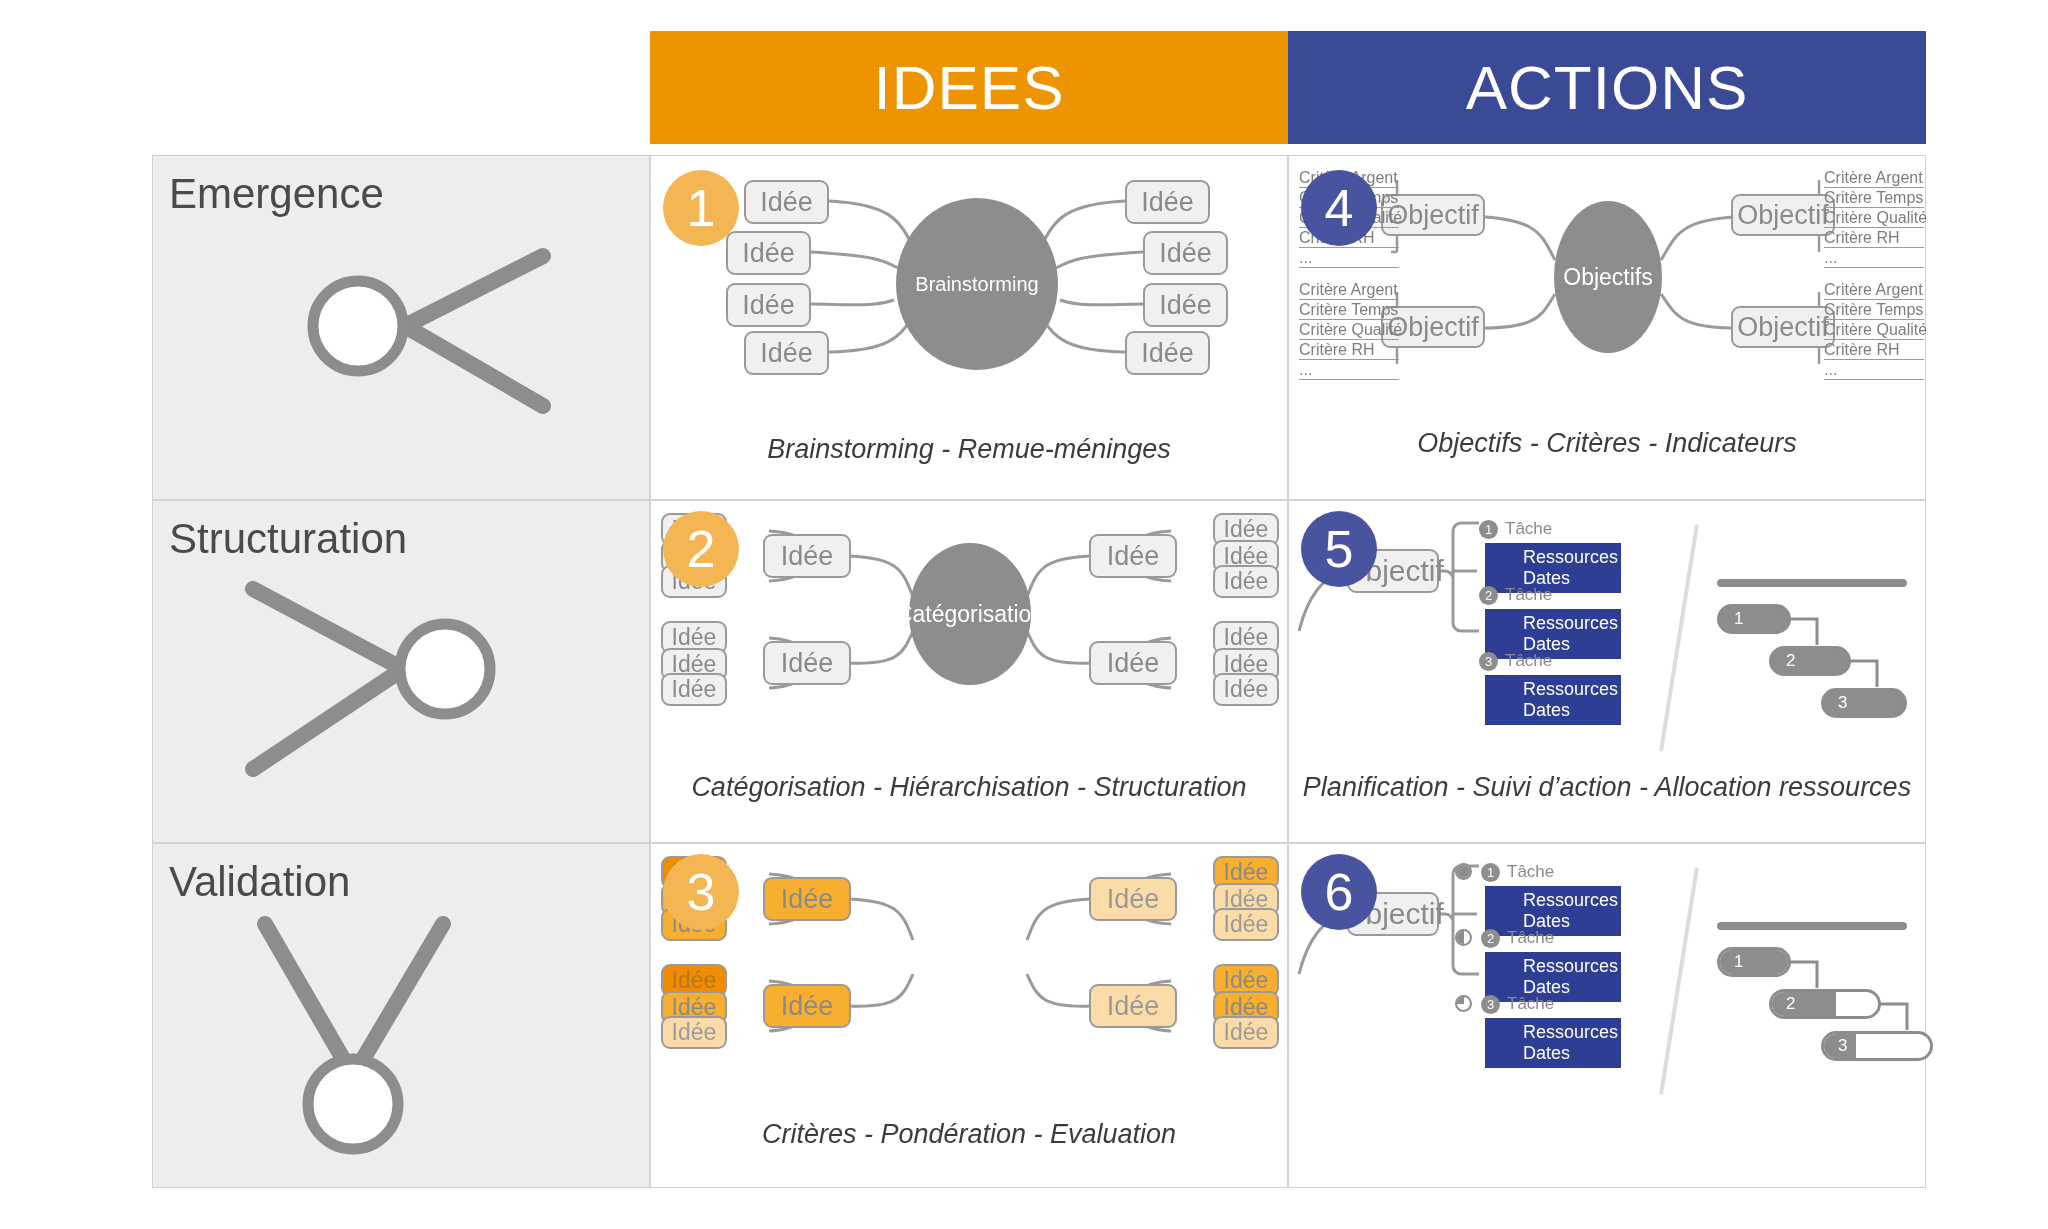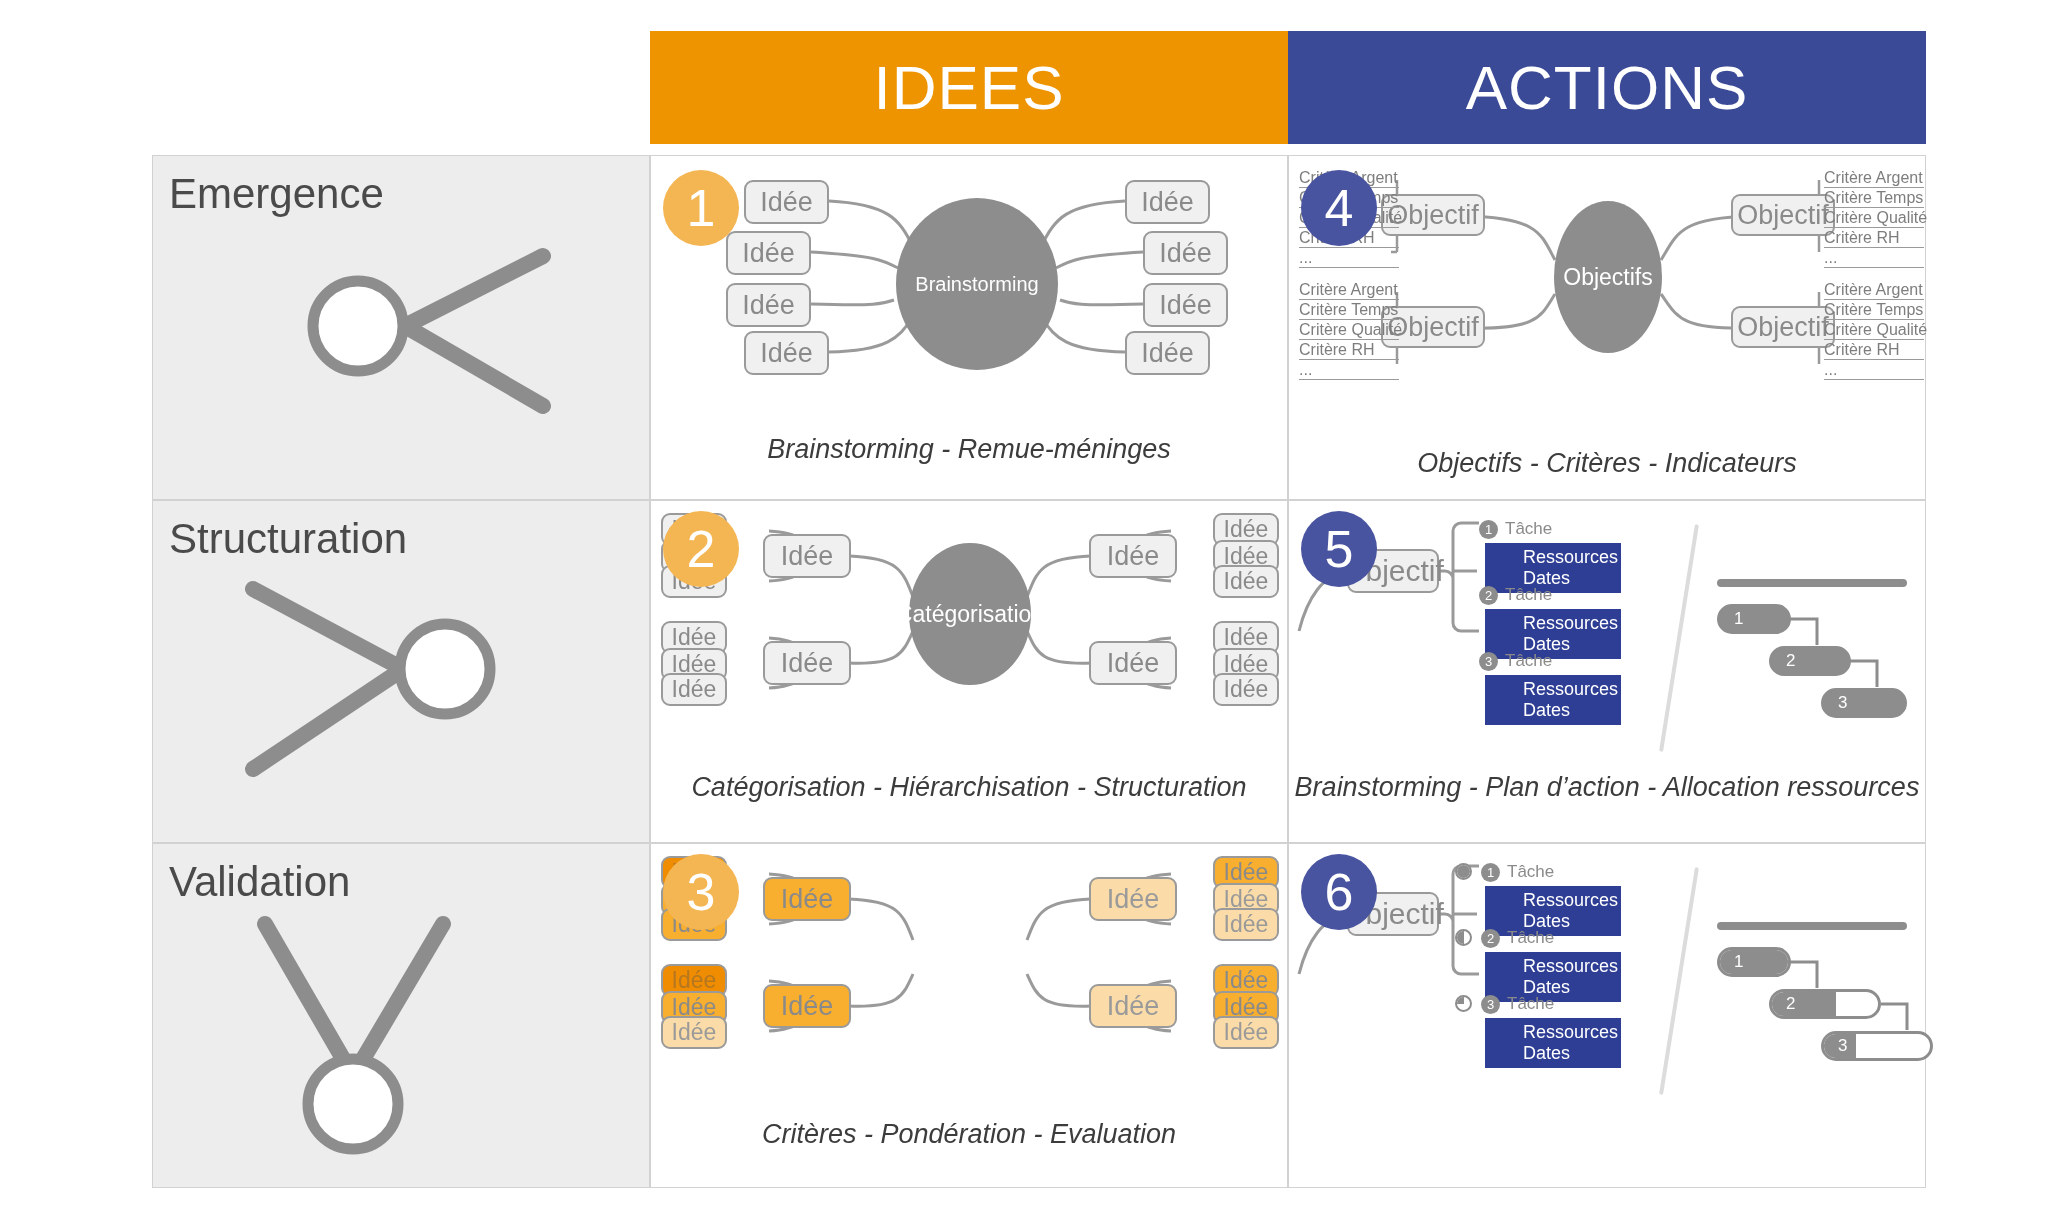--- a/index.html
+++ b/index.html
@@ -229,21 +229,21 @@
 
       <div class="node n-md" style="left:442px;top:150px;width:104px;height:42px">
           <span>Objectif</span>
         </div>
       <div class="crit" style="left:535px;top:124px;width:100px">Critère Argent</div>
       <div class="crit" style="left:535px;top:144px;width:100px">Critère Temps</div>
       <div class="crit" style="left:535px;top:164px;width:100px">Critère Qualité</div>
       <div class="crit" style="left:535px;top:184px;width:100px">Critère RH</div>
       <div class="crit" style="left:535px;top:204px;width:100px">...</div>
     </div>
-    <div class="caption" style="top:292px">Objectifs - Critères - Indicateurs</div>
+    <div class="caption" style="top:272px">Objectifs - Critères - Indicateurs</div>
   </div>
 
   <div class="cell r2 cA">
     <div class="badge o" style="left:12px;top:10px">
       <span>2</span>
     </div>
     <div class="mm">
       <svg width="638" height="341">
         <g fill="none" stroke="#9a9a9a" stroke-width="3">
           <path d="M198,55 C248,57 252,70 262,96"></path>
@@ -384,21 +384,21 @@
       </div>
       <div class="g-bar solid" style="left:480px;top:145px;width:82px">
         <i style="width:100%"></i>
           <span>2</span>
       </div>
       <div class="g-bar solid" style="left:532px;top:187px;width:86px">
         <i style="width:100%"></i>
           <span>3</span>
       </div>
     </div>
-    <div class="caption" style="top:271px">Brainstorming - Plan d’action - Allocation ressources</div>
+    <div class="caption" style="top:271px">Planification - Suivi d’action - Allocation ressources</div>
   </div>
 
   <div class="cell r3 cA">
     <div class="badge o" style="left:12px;top:10px">
       <span>3</span>
     </div>
     <div class="mm">
       <svg width="638" height="343">
         <g fill="none" stroke="#9a9a9a" stroke-width="3">
           <path d="M198,55 C248,57 252,70 262,96"></path>

